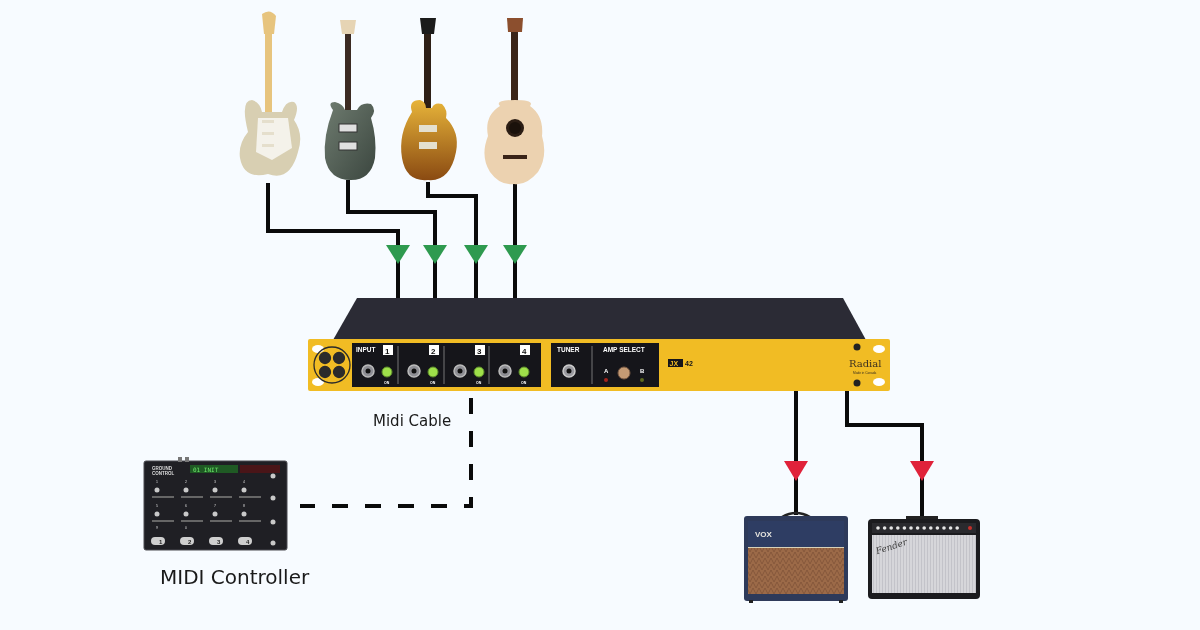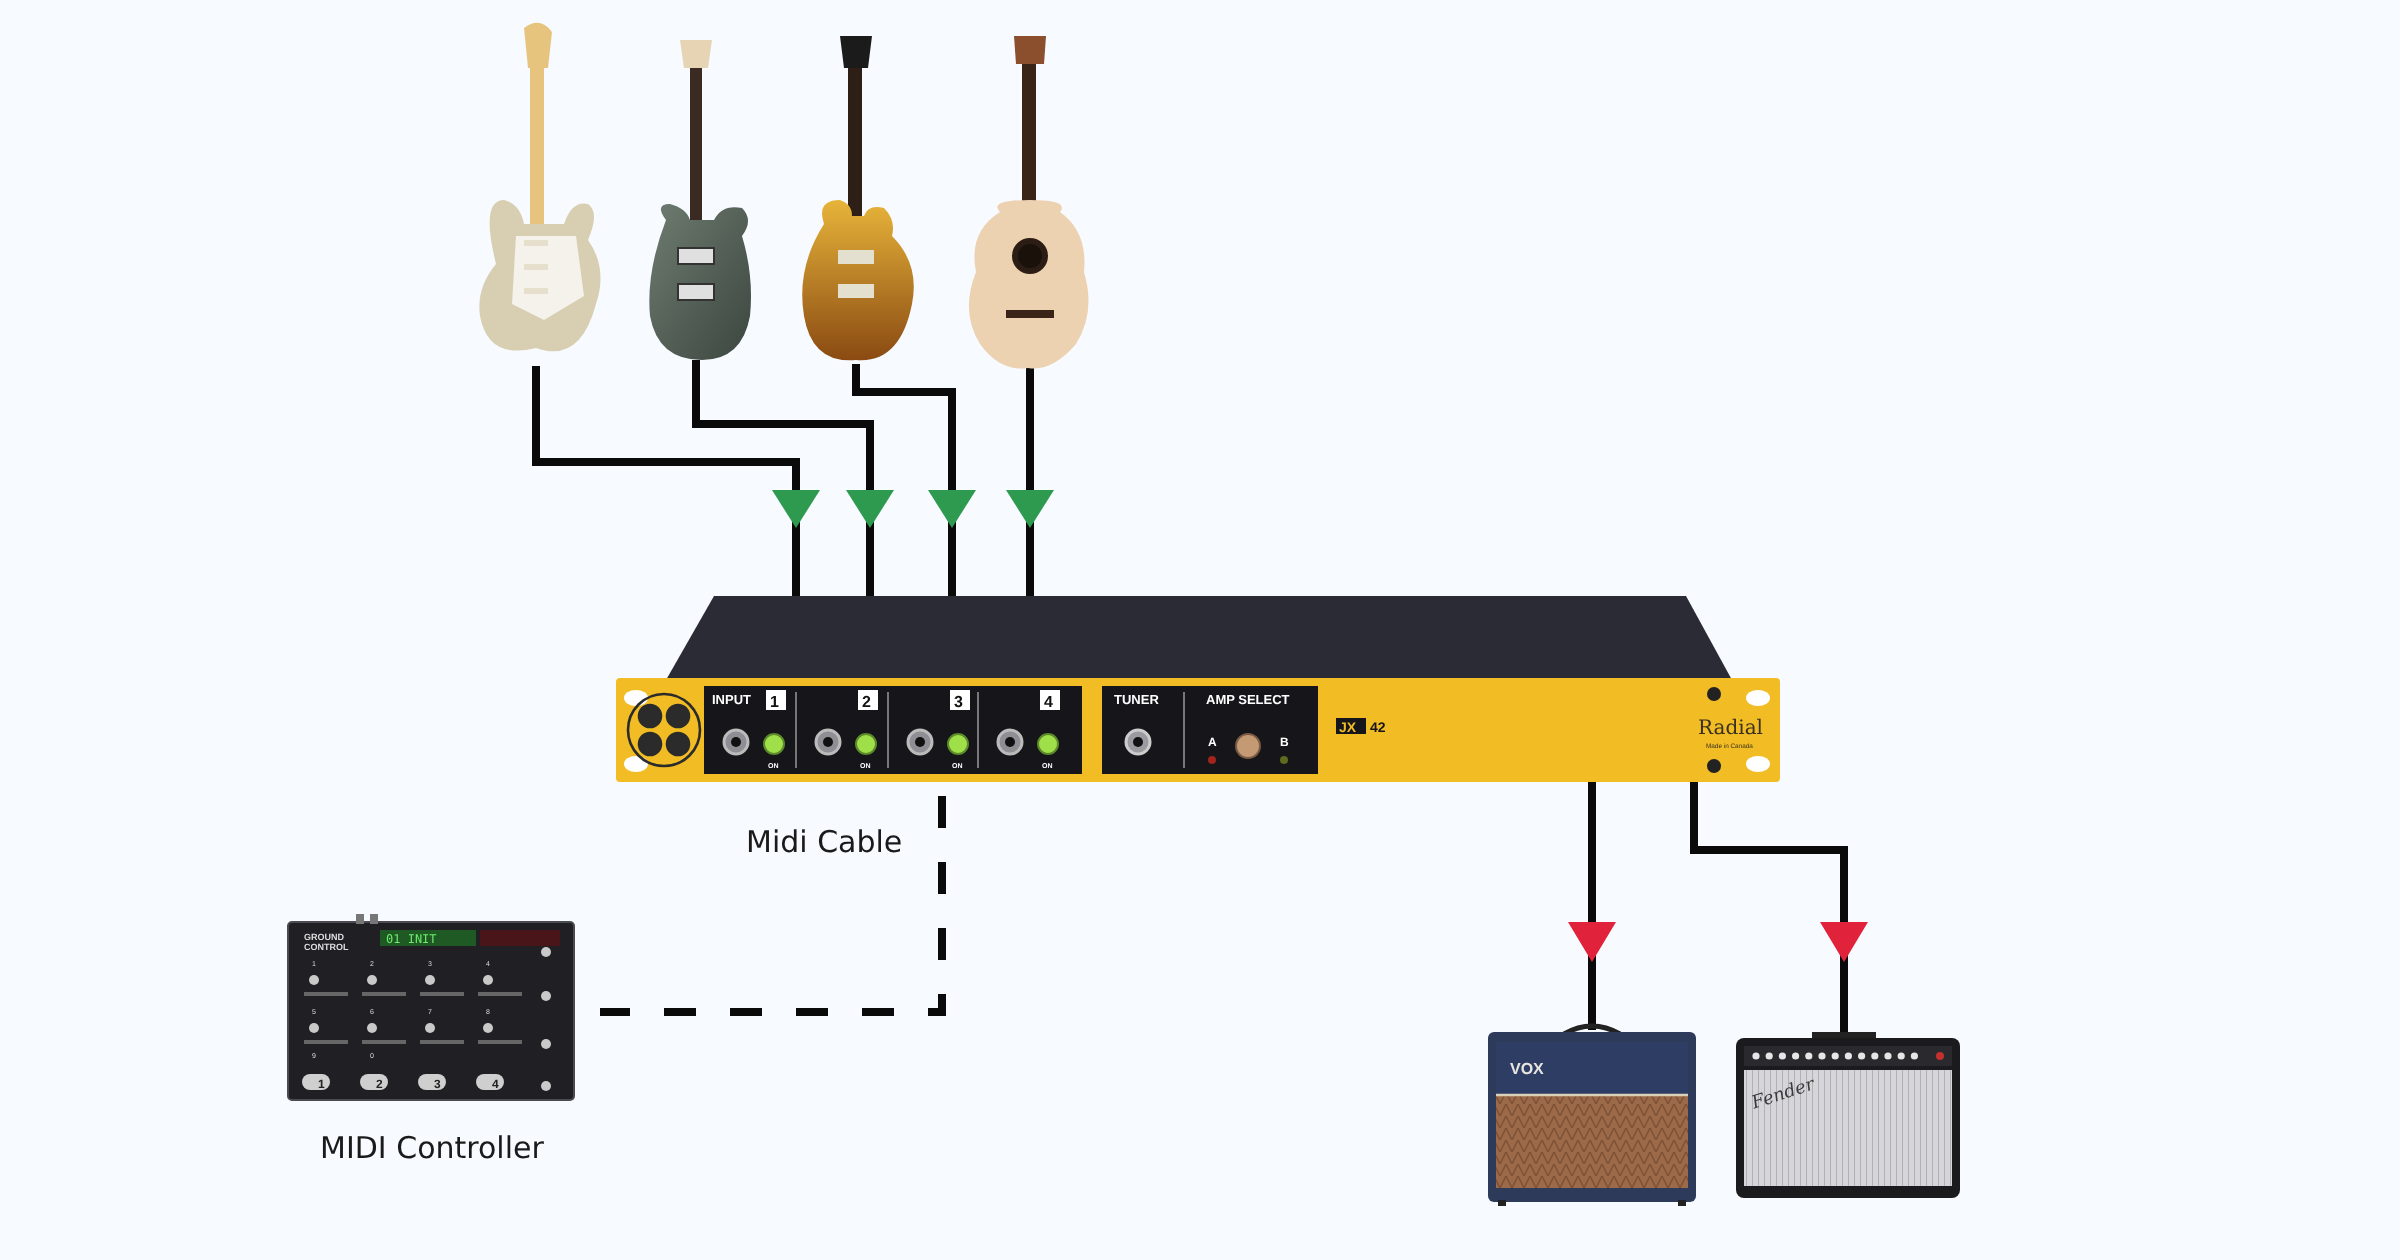--- a/index.html
+++ b/index.html
@@ -1,20 +1,20 @@
 <!DOCTYPE html>
 <html><head>
 <meta charset="utf-8">
 <style>
   html,body{margin:0;padding:0;}
   body{width:1200px;height:630px;background:#f7fbff;position:relative;overflow:hidden;font-family:"Liberation Sans",sans-serif;}
   #stage{position:absolute;left:0;top:0;width:1200px;height:630px;}
   .lbl{position:absolute;font-family:"DejaVu Sans","Liberation Sans",sans-serif;color:#1a1a1a;}
   #midi-cable-label{left:373px;top:412px;font-size:15px;}
-  #midi-controller-label{left:160px;top:565px;font-size:15px;}
+  #midi-controller-label{left:160px;top:565px;font-size:20px;}
 </style>
 </head>
 <body>
 
 <svg id="stage" width="1200" height="630" viewBox="0 0 1200 630" xmlns="http://www.w3.org/2000/svg">
   <defs>
     <pattern id="grill-vox" width="6" height="6" patternUnits="userSpaceOnUse">
       <rect width="6" height="6" fill="#9c6a48"></rect>
       <path d="M0 6 L3 0 L6 6" stroke="#7f5237" stroke-width="0.8" fill="none"></path>
     </pattern>

